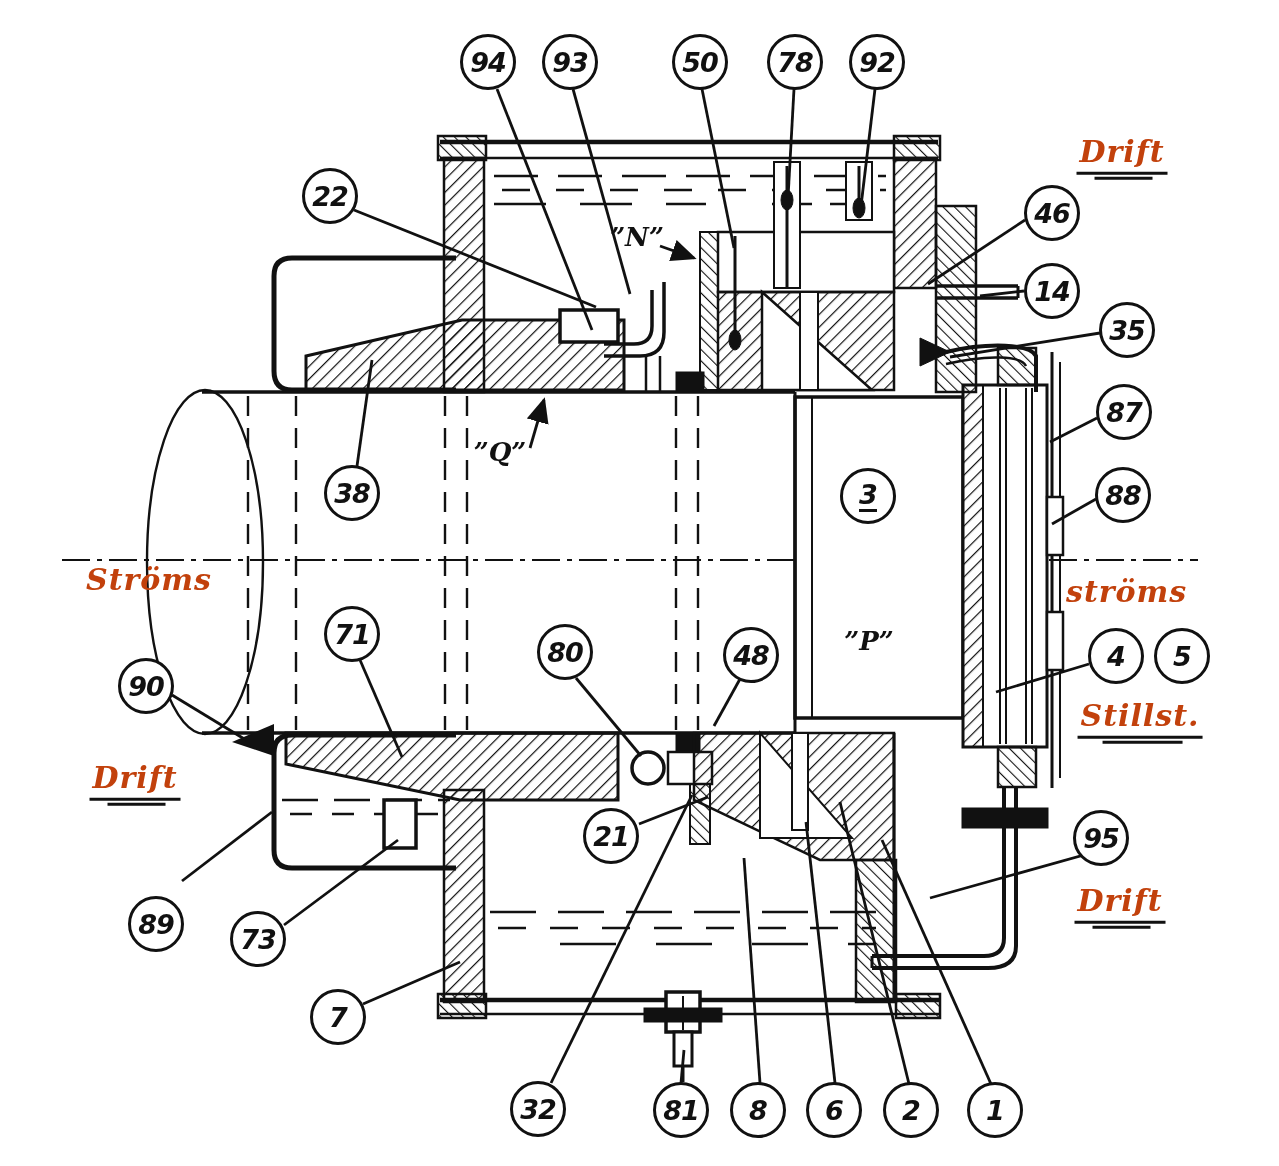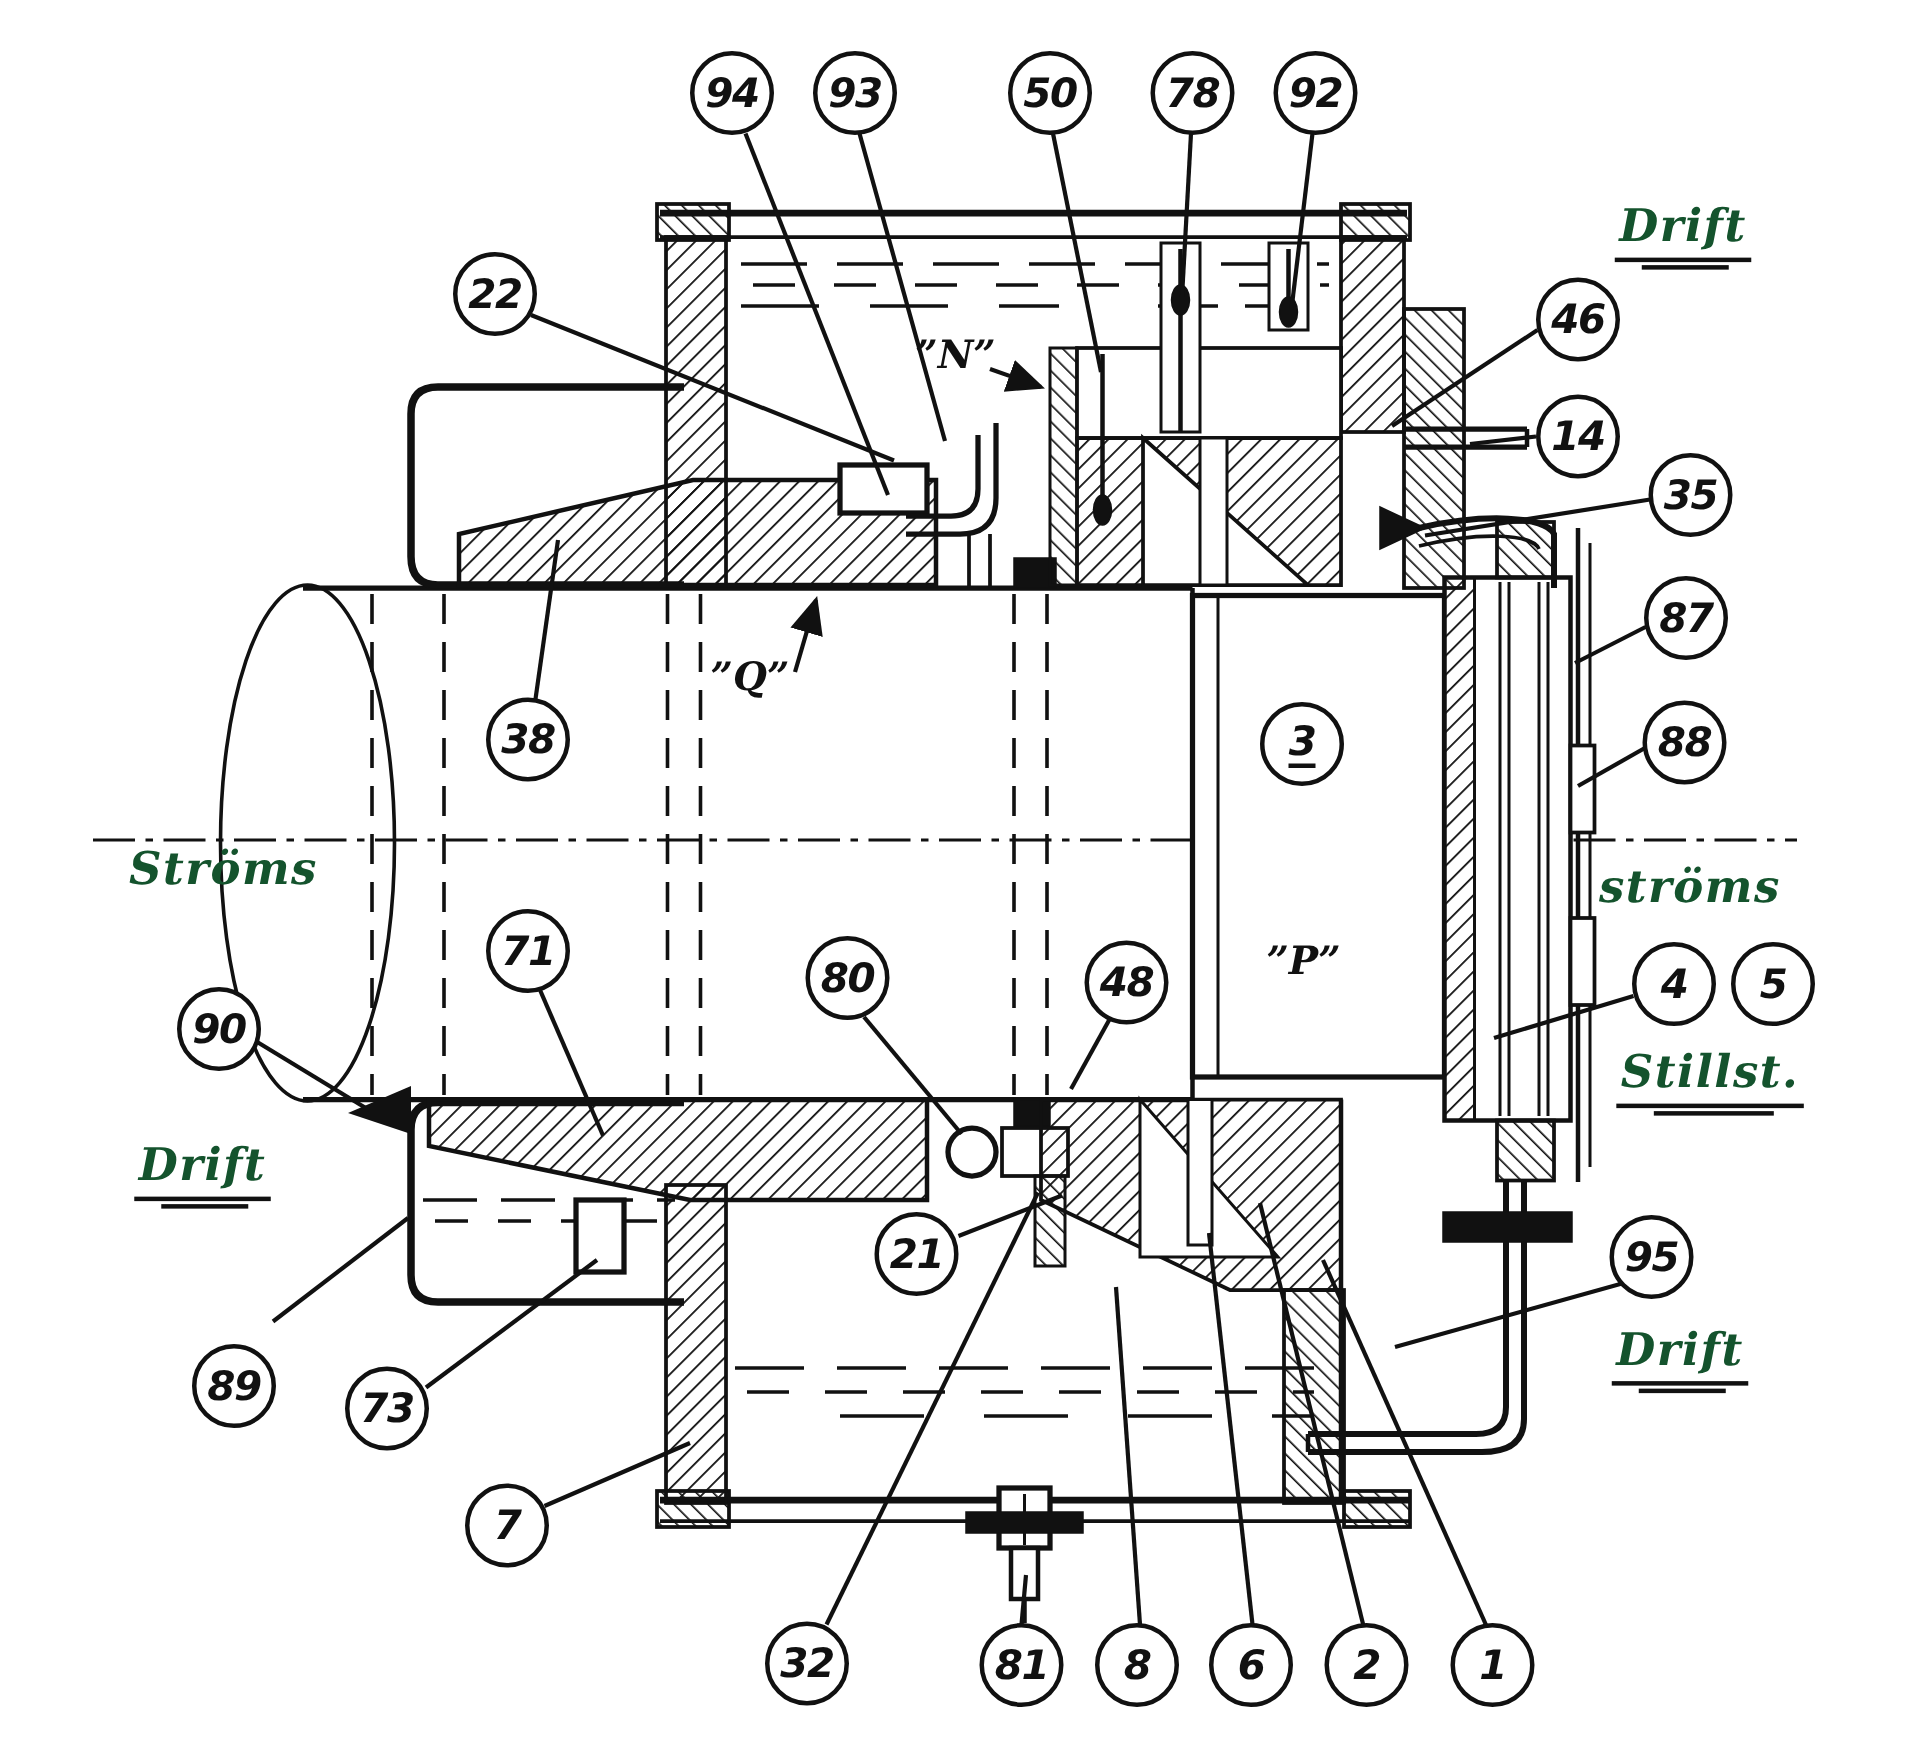--- a/index.html
+++ b/index.html
@@ -9,21 +9,21 @@
   .callout{
     position:absolute;width:56px;height:56px;box-sizing:border-box;
     border:3.5px solid #111;border-radius:50%;background:#fff;
     display:flex;align-items:center;justify-content:center;
     font:italic 700 27px/1 "DejaVu Sans",sans-serif;color:#111;
     transform:translate(-50%,-50%);letter-spacing:-1px;
   }
   .callout.ref u{text-decoration:none;border-bottom:3px solid #111;padding-bottom:1px}
   .hand{
     position:absolute;transform:translate(-50%,-50%);
-    font:italic 700 30px/1.15 "DejaVu Serif",serif;color:#14532d;letter-spacing:1px;white-space:nowrap;text-align:center;
+    font:italic 700 30px/1.15 "DejaVu Serif",serif;color:#c2410c;letter-spacing:1px;white-space:nowrap;text-align:center;
   }
   .dblu{border-bottom:3px solid #111;position:relative;padding:0 3px 3px}
   .dblu::after{content:"";position:absolute;left:20%;right:16%;bottom:-8px;height:3px;background:#111}
   .twoline{transform:none;line-height:1.15}
   .u-ext{display:inline-block;border-bottom:3px solid #111;padding-bottom:2px}
   .qlabel{font:italic 700 26px "DejaVu Serif",serif;position:absolute;transform:translate(-50%,-50%);white-space:nowrap}
 </style>
 </head>
 <body>
 

